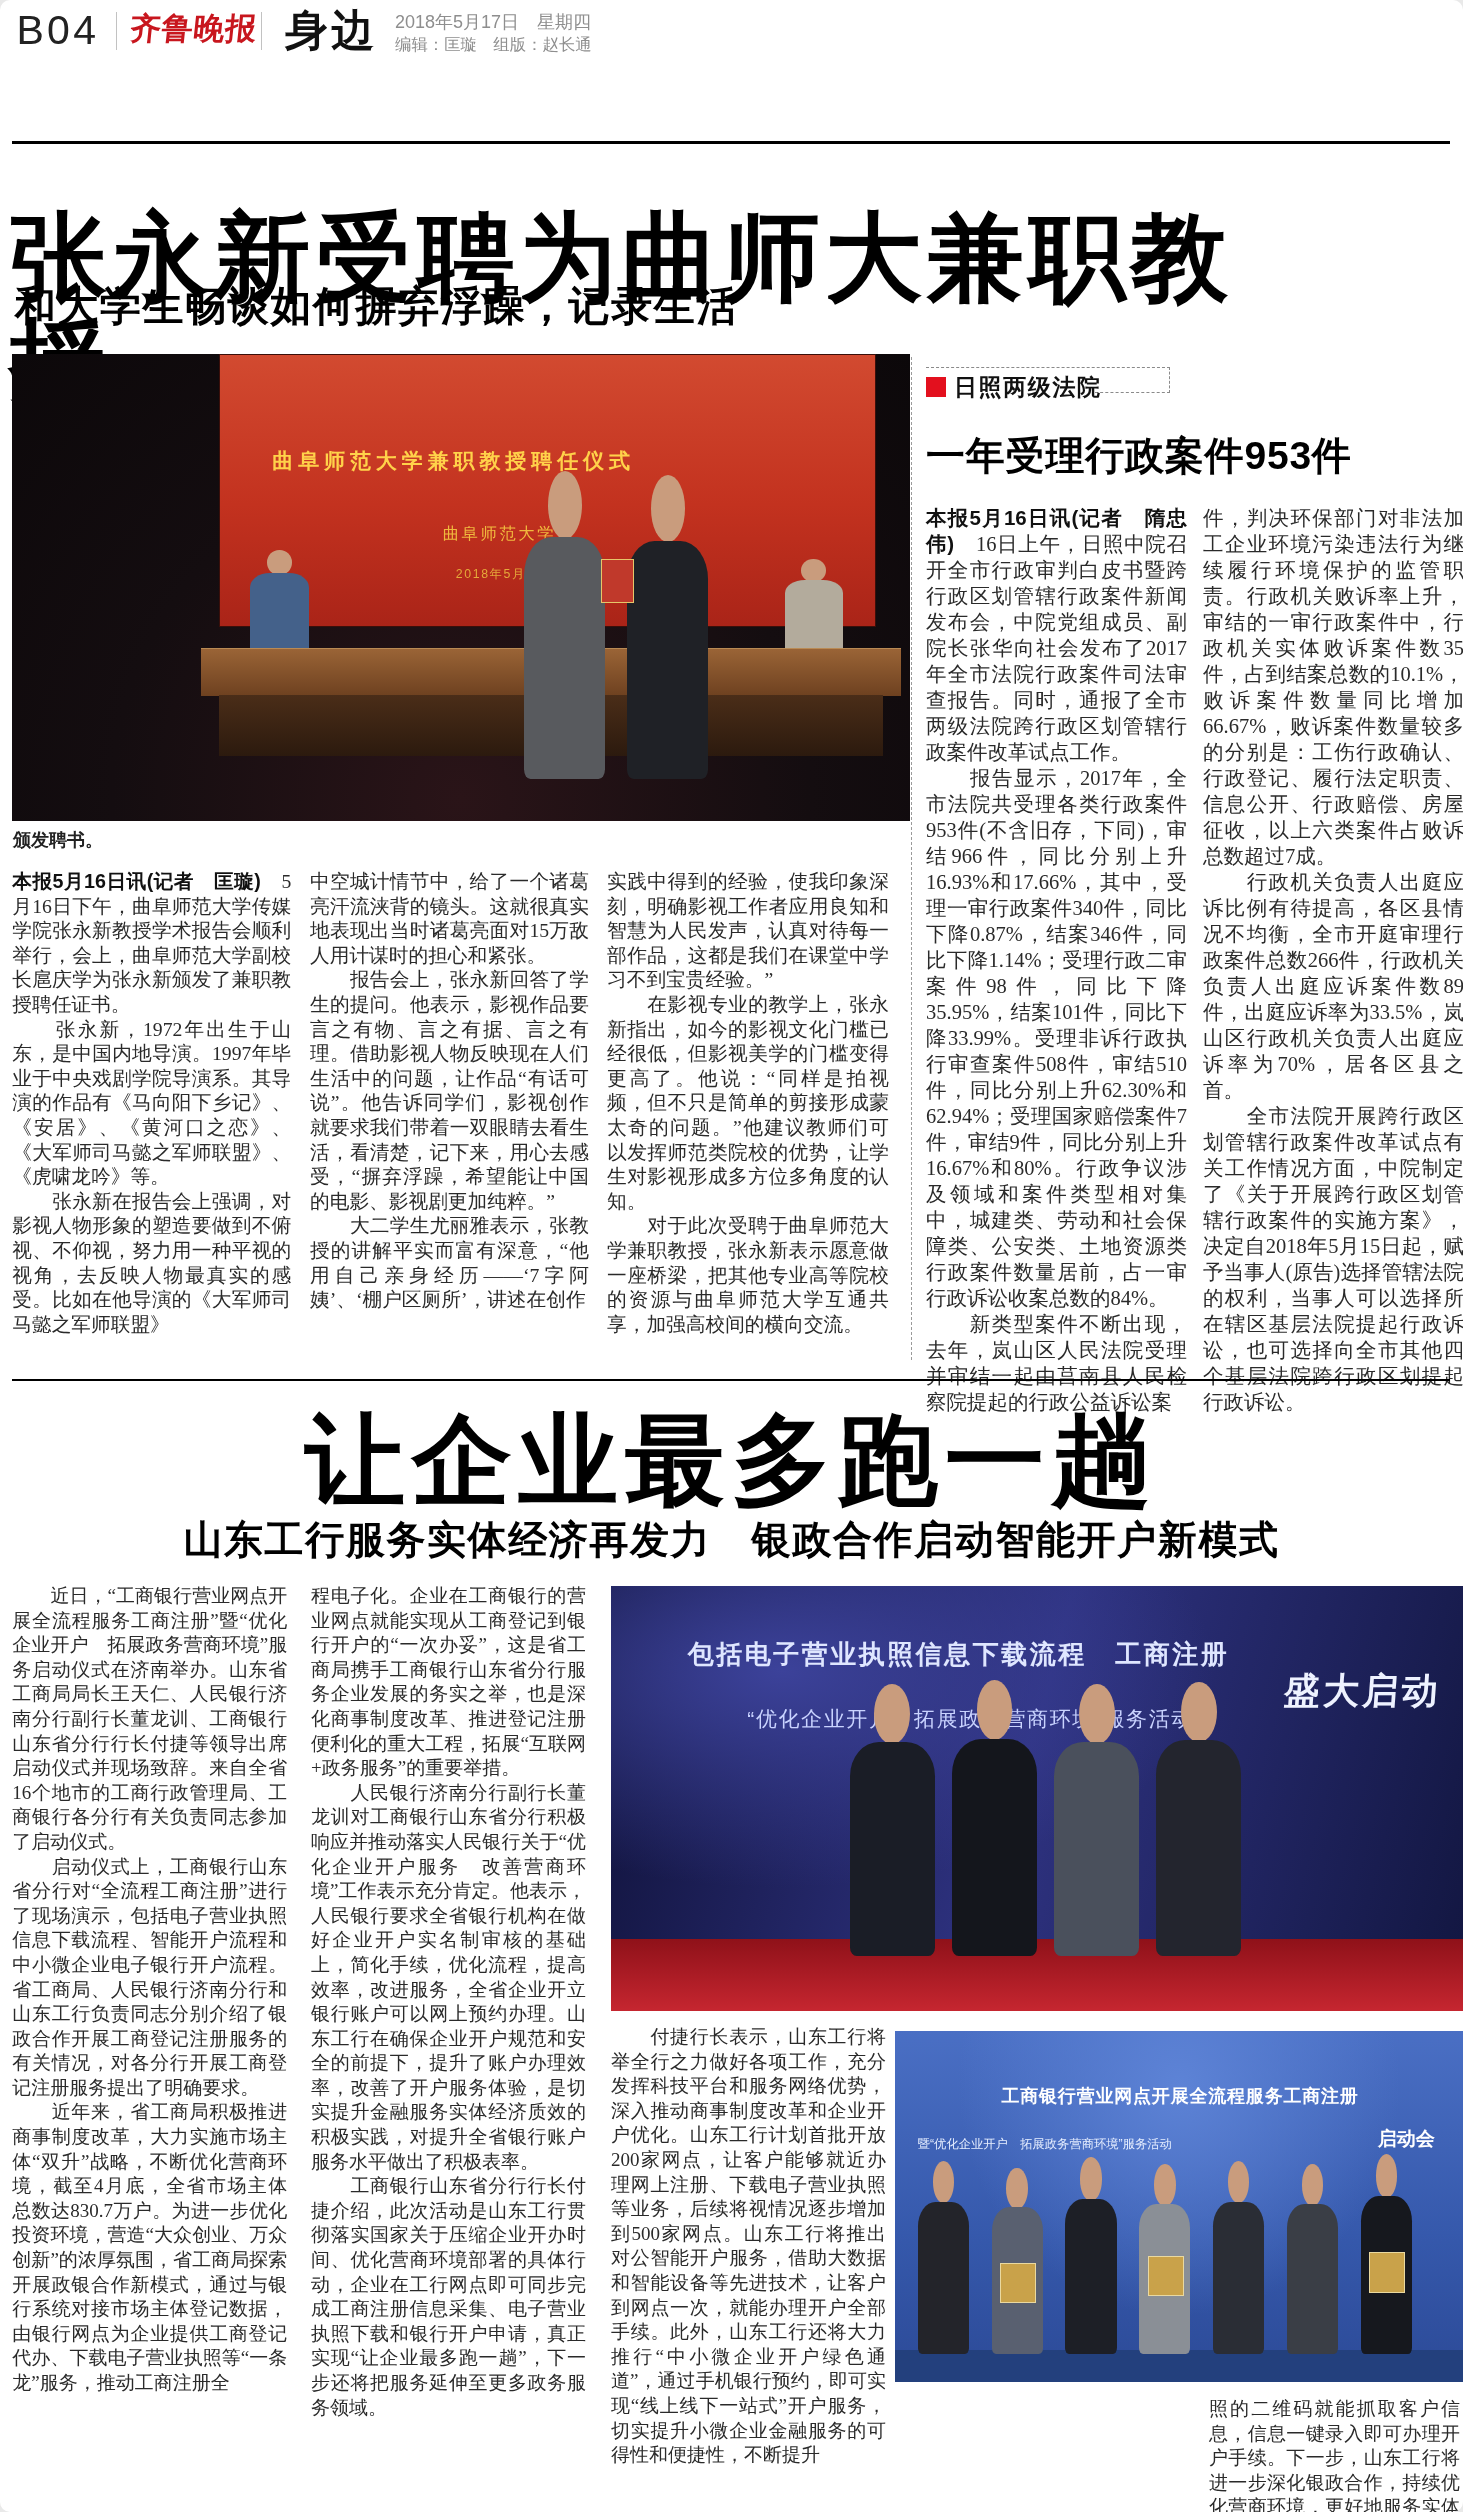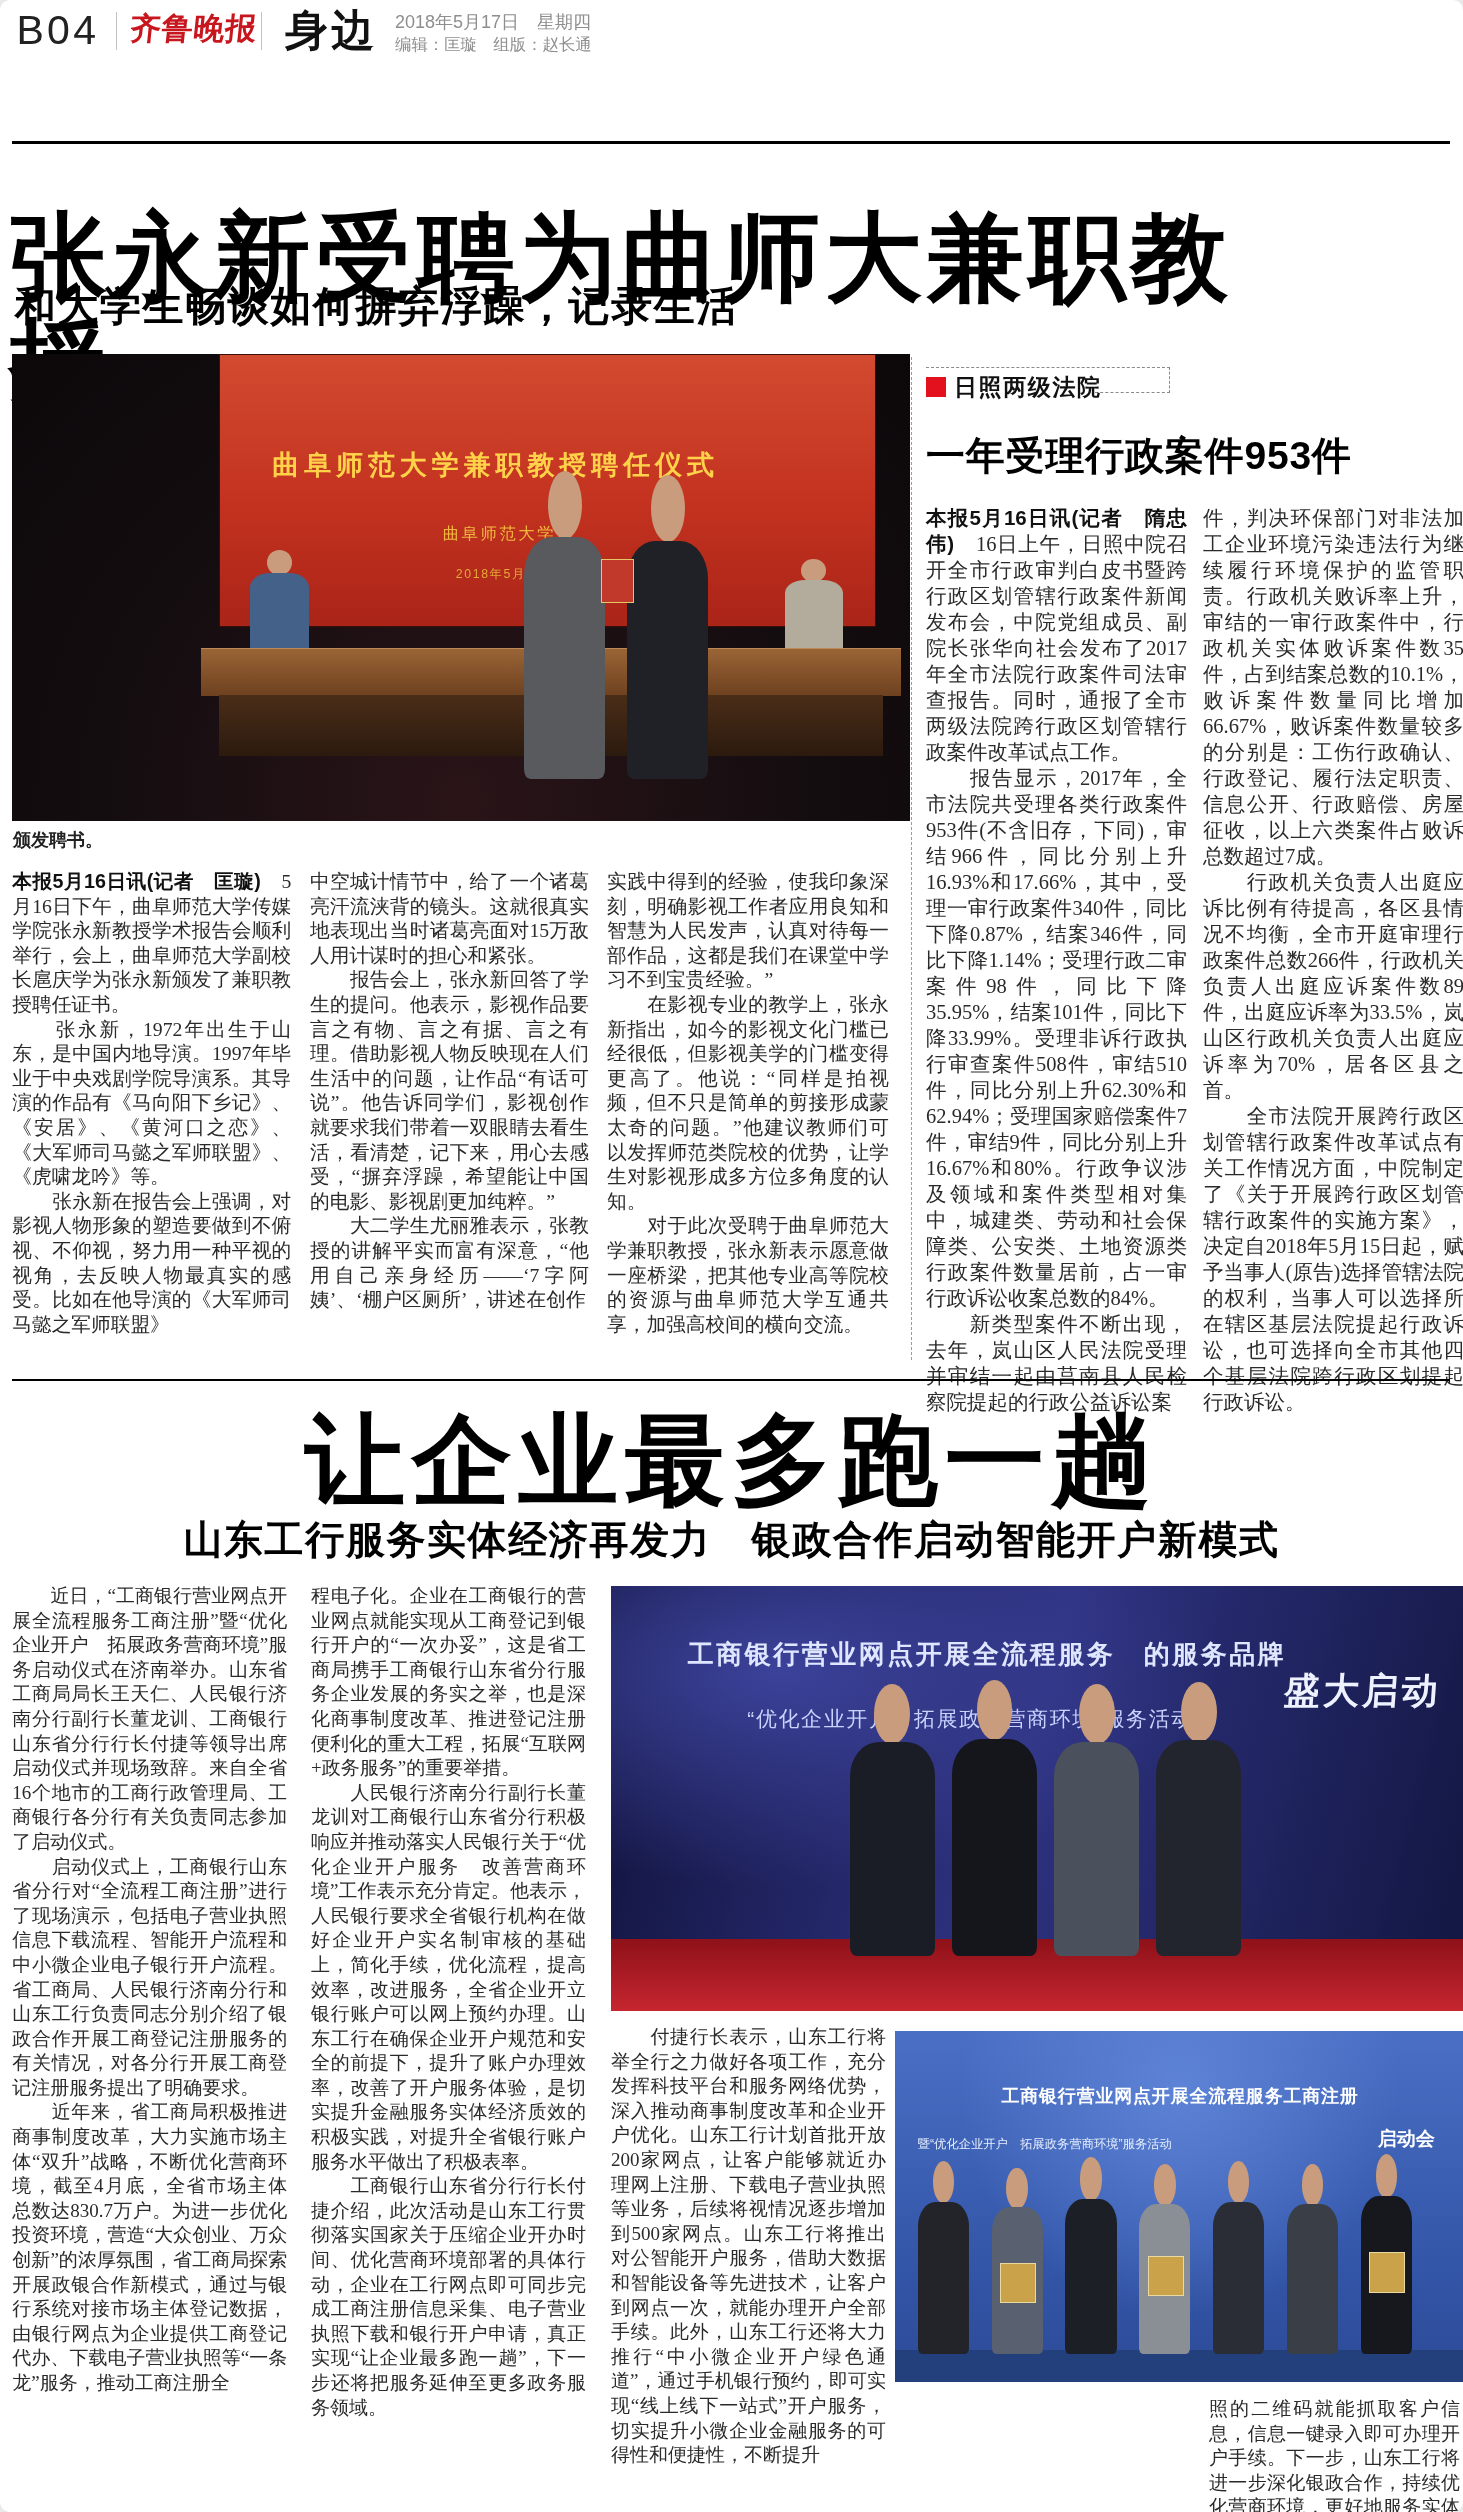--- a/index.html
+++ b/index.html
@@ -34,21 +34,21 @@
   <div class="abs sans" style="left:395px;top:9.8px;font-size:18px;color:#8e8e8e;">2018年5月17日　星期四</div>
   <div class="abs sans" style="left:395px;top:34px;font-size:16.4px;color:#8e8e8e;">编辑：匡璇　组版：赵长通</div>
 
   <div class="abs rule" style="left:12.3px;top:141px;width:1438px;height:3.3px;"></div>
 
   <div class="abs sans" style="left:9.8px;top:159px;width:1279px;font-size:97px;font-weight:900;letter-spacing:4.9px;line-height:1.08;color:#000;margin-top:47px;">张永新受聘为曲师大兼职教授</div>
   <div class="abs sans" style="left:14.8px;top:279px;font-size:41px;font-weight:800;letter-spacing:1.6px;color:#000;">和大学生畅谈如何摒弃浮躁，记录生活</div>
 
   <div class="abs photo" style="left:12.3px;top:354px;width:898px;height:467px;background:radial-gradient(ellipse at 50% 95%, #2a1418 0%, #140d10 55%, #0c080a 100%);">
     <div class="abs" style="left:23%;top:0;width:73%;height:58%;background:linear-gradient(180deg,#d24a30 0%,#c3321f 55%,#aa2418 100%);border:0.8px solid #3a0f0a;">
-      <div class="screen-text sans" style="left:8%;top:34%;font-size:27px;font-weight:700;color:#ffd24a;letter-spacing:4.9px;font-family:Liberation Mono, monospace;">曲阜师范大学兼职教授聘任仪式</div>
+      <div class="screen-text sans" style="left:8%;top:34%;font-size:21px;font-weight:700;color:#ffd24a;letter-spacing:4.9px;font-family:Liberation Mono, monospace;">曲阜师范大学兼职教授聘任仪式</div>
       <div class="screen-text sans" style="left:34%;top:62%;font-size:16.4px;color:#f0b93e;letter-spacing:2.5px;">曲阜师范大学</div>
       <div class="screen-text sans" style="left:36%;top:78%;font-size:12.3px;color:#e5a93a;letter-spacing:1.6px;">2018年5月16日</div>
     </div>
     <div class="person" style="left:26.5%;top:42%;width:6.5%;height:24%;">
       <div class="p-head"></div>
       <div class="p-body" style="background:#44618a;"></div>
     </div>
     <div class="person" style="left:86%;top:44%;width:6.5%;height:22%;">
       <div class="p-head"></div>
       <div class="p-body" style="background:#b3ab9c;"></div>
@@ -98,21 +98,21 @@
   <div class="abs sans" style="left:0;top:1513px;width:1463px;text-align:center;font-size:39px;font-weight:800;letter-spacing:1.6px;color:#000;">山东工行服务实体经济再发力　银政合作启动智能开户新模式</div>
 
   <div class="abs col" style="left:12.3px;top:1584px;width:275px;height:920px;font-size:19px;line-height:24.6px;"><span>　　近日，“工商银行营业网点开展全流程服务工商注册”暨“优化企业开户　拓展政务营商环境”服务启动仪式在济南举办。山东省工商局局长王天仁、人民银行济南分行副行长董龙训、工商银行山东省分行行长付捷等领导出席启动仪式并现场致辞。来自全省16个地市的工商行政管理局、工商银行各分行有关负责同志参加了启动仪式。
 　　启动仪式上，工商银行山东省分行对“全流程工商注册”进行了现场演示，包括电子营业执照信息下载流程、智能开户流程和中小微企业电子银行开户流程。省工商局、人民银行济南分行和山东工行负责同志分别介绍了银政合作开展工商登记注册服务的有关情况，对各分行开展工商登记注册服务提出了明确要求。
 　　近年来，省工商局积极推进商事制度改革，大力实施市场主体“双升”战略，不断优化营商环境，截至4月底，全省市场主体总数达830.7万户。为进一步优化投资环境，营造“大众创业、万众创新”的浓厚氛围，省工商局探索开展政银合作新模式，通过与银行系统对接市场主体登记数据，由银行网点为企业提供工商登记代办、下载电子营业执照等“一条龙”服务，推动工商注册全</span></div>
   <div class="abs col" style="left:311px;top:1584px;width:275px;height:920px;font-size:19px;line-height:24.6px;"><span>程电子化。企业在工商银行的营业网点就能实现从工商登记到银行开户的“一次办妥”，这是省工商局携手工商银行山东省分行服务企业发展的务实之举，也是深化商事制度改革、推进登记注册便利化的重大工程，拓展“互联网+政务服务”的重要举措。
 　　人民银行济南分行副行长董龙训对工商银行山东省分行积极响应并推动落实人民银行关于“优化企业开户服务　改善营商环境”工作表示充分肯定。他表示，人民银行要求全省银行机构在做好企业开户实名制审核的基础上，简化手续，优化流程，提高效率，改进服务，全省企业开立银行账户可以网上预约办理。山东工行在确保企业开户规范和安全的前提下，提升了账户办理效率，改善了开户服务体验，是切实提升金融服务实体经济质效的积极实践，对提升全省银行账户服务水平做出了积极表率。
 　　工商银行山东省分行行长付捷介绍，此次活动是山东工行贯彻落实国家关于压缩企业开办时间、优化营商环境部署的具体行动，企业在工行网点即可同步完成工商注册信息采集、电子营业执照下载和银行开户申请，真正实现“让企业最多跑一趟”，下一步还将把服务延伸至更多政务服务领域。</span></div>
 
   <div class="abs photo" style="left:611px;top:1586px;width:852px;height:425px;background:radial-gradient(ellipse at 20% 20%, #3c429a 0%, rgba(0,0,0,0) 45%),linear-gradient(105deg,#10123a 0%,#2e3280 48%,#121640 100%);">
-    <div class="screen-text sans" style="left:9%;top:12%;font-size:26px;font-weight:700;color:#dfe6ff;letter-spacing:2.5px;">工商银行营业网点开展全流程服务　的服务品牌</div>
+    <div class="screen-text sans" style="left:9%;top:12%;font-size:26px;font-weight:700;color:#dfe6ff;letter-spacing:2.5px;">包括电子营业执照信息下载流程　工商注册</div>
     <div class="screen-text sans" style="left:16%;top:28%;font-size:21px;color:#c9d3ff;letter-spacing:1.6px;">“优化企业开户　拓展政务营商环境”服务活动</div>
     <div class="screen-text sans" style="left:79%;top:19%;font-size:36px;font-weight:800;color:#eef2ff;letter-spacing:3.3px;transform:skewX(-4deg);">盛大启动</div>
     <div class="abs" style="left:0;bottom:0;width:100%;height:17%;background:linear-gradient(#8f1119,#c62630);"></div>
     <div class="person" style="left:28%;top:23%;width:10%;height:64%;">
       <div class="p-head"></div>
       <div class="p-body" style="background:#1a1d26;"></div>
     </div>
     <div class="person" style="left:40%;top:22%;width:10%;height:65%;">
       <div class="p-head"></div>
       <div class="p-body" style="background:#14161c;"></div>

